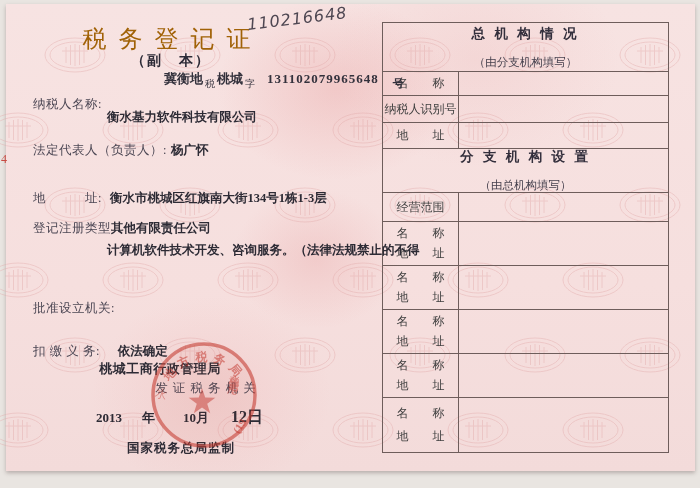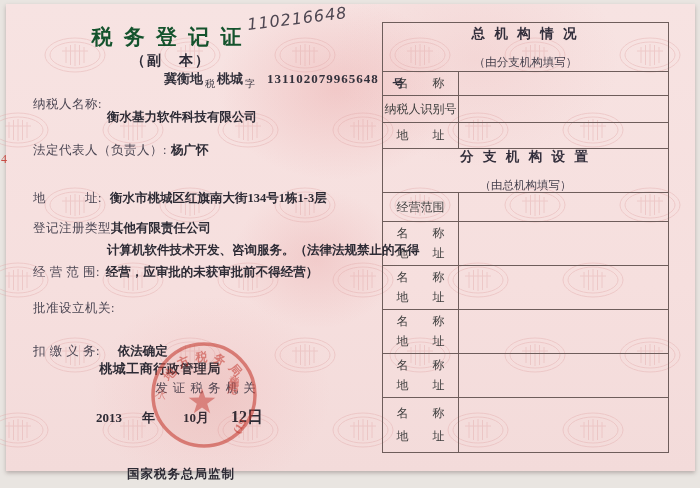--- a/index.html
+++ b/index.html
@@ -17,21 +17,21 @@
     box-shadow:0 2px 4px rgba(90,70,70,.35);}
 
   .guilloche{position:absolute;left:0;top:0;width:700px;height:488px;z-index:1;pointer-events:none;}
 
   
   .t{position:absolute;z-index:5;white-space:nowrap;}
   .lbl{font-size:12.5px;color:#4c4754;letter-spacing:.5px;}
   .val{font-size:12.5px;font-weight:bold;color:#2d2b35;}
   .ctr{text-align:center;}
 
-  .title{font-size:21px;font-weight:bold;color:#14532d;letter-spacing:3px;}
+  .title{font-size:24px;font-weight:normal;color:#a16207;letter-spacing:3px;}
   .subtitle{font-size:14px;font-weight:bold;color:#2c2a36;letter-spacing:2px;}
   .hand{font-size:16px;font-style:italic;color:#4e4752;font-family:"DejaVu Sans",sans-serif;
         transform:rotate(-7deg);letter-spacing:1px;}
   .serial{font-size:13px;font-weight:bold;color:#33313c;margin-left:44px;}
   .serial .sub{font-size:10px;font-weight:normal;position:relative;top:4px;margin:0 2px;}
   .serial .num{letter-spacing:1px;margin-left:10px;}
   .serial .suf{font-size:11px;position:relative;top:4px;margin-left:14px;}
 
   
   .rt{position:absolute;left:382px;top:22px;width:287px;height:431px;z-index:2;
@@ -127,43 +127,39 @@
   <div class="t" style="left:33px;top:188px;">
     <span class="lbl">地　　　址:</span>
     <span class="val" style="margin-left:4px;">衡水市桃城区红旗南大街134号1栋1-3层</span>
   </div>
 
   <div class="t" style="left:33px;top:218px;">
     <span class="lbl">登记注册类型</span><span class="val">其他有限责任公司</span>
   </div>
 
   <div class="t val" style="left:107px;top:242px;">计算机软件技术开发、咨询服务。（法律法规禁止的不得</div>
-  <div class="t" style="left:33px;top:262px;">
-    <span class="lbl">经 营 范 围:</span>
-    <span class="val" style="margin-left:2px;">经营，应审批的未获审批前不得经营）</span>
-  </div>
 
   <div class="t lbl" style="left:33px;top:300px;">批准设立机关:</div>
 
   <div class="t" style="left:33px;top:341px;">
     <span class="lbl">扣 缴 义 务:</span>
     <span class="val" style="margin-left:14px;">依法确定</span>
   </div>
 
   <div class="t val ctr" style="left:40px;top:360px;width:240px;font-size:13px;letter-spacing:.5px;">桃城工商行政管理局</div>
   <div class="t lbl ctr" style="left:86px;top:380px;width:240px;letter-spacing:1px;">发 证 税 务 机 关</div>
 
   <div class="t" style="left:96px;top:407px;">
     <span class="val" style="font-size:13px;text-align:center;">2013</span>
     <span class="val" style="margin-left:16px;font-size:13px;">年</span>
     <span class="val" style="margin-left:24px;font-size:13px;">10月</span>
     <span class="val" style="margin-left:18px;font-size:16px;">12日</span>
   </div>
 
-  <div class="t val" style="left:127px;top:466px;letter-spacing:1px;">国家税务总局监制</div>
+  <div class="t val" style="left:127px;top:440px;letter-spacing:1px;">国家税务总局监制</div>
 
   <div class="edge-mark">4</div>
 
   <div class="rt">
     <div class="rt-row rt-head" style="height:48px;">
       <div class="h1">总 机 构 情 况</div>
       <div class="h2">（由分支机构填写）</div>
     </div>
     <div class="rt-row" style="height:24px;">
       <div class="rt-label">名　　称</div>

